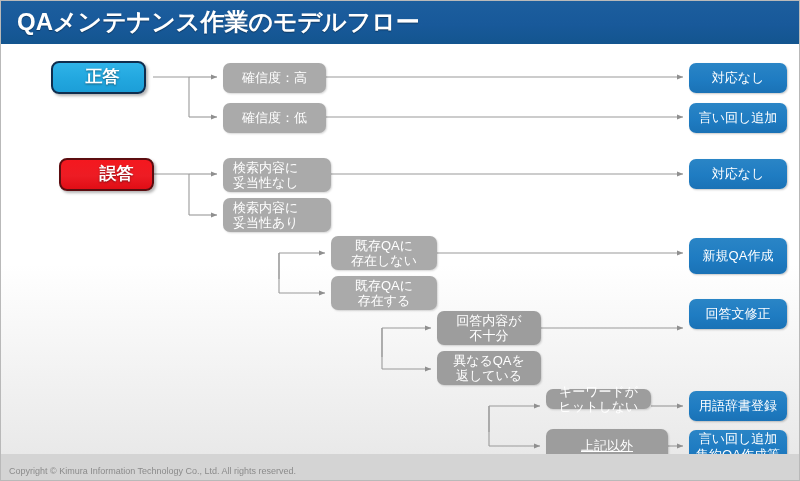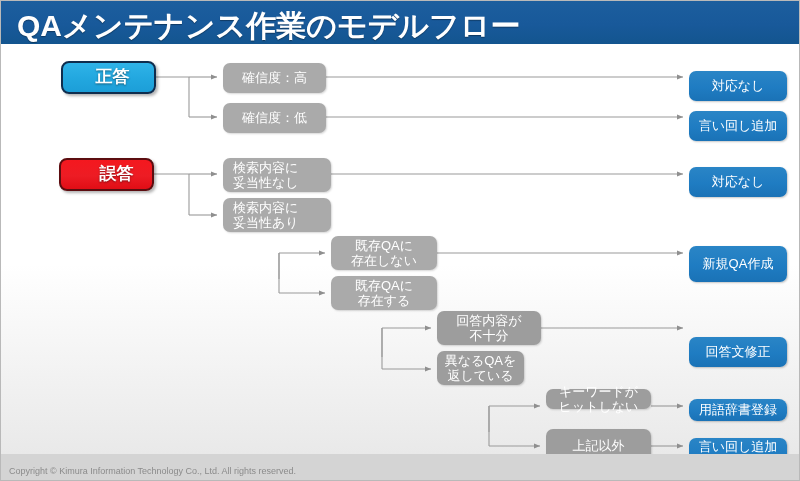--- a/index.html
+++ b/index.html
@@ -27,21 +27,21 @@
     top: 0;
     width: 800px;
     height: 43px;
     background: linear-gradient(to bottom, #1c5e9e 0%, #18599a 55%, #13558f 100%);
     box-sizing: border-box;
   }
   #header-title {
     position: absolute;
     left: 16px;
     top: 5px;
-    font-size: 30px;
+    font-size: 24px;
     font-weight: bold;
     color: #ffffff;
     letter-spacing: 0px;
     white-space: nowrap;
     text-shadow: 0 1px 1px rgba(0,0,0,0.35);
   }
   #header-underline {
     position: absolute;
     left: 0;
     top: 43px;
@@ -101,21 +101,20 @@
     color: #ffffff;
     box-shadow: 1px 1px 2px rgba(0,0,0,0.16);
   }
   .node.gray.dark {
     background: #9d9d9d;
   }
   .node.blue {
     background: linear-gradient(to bottom, #2a85c6 0%, #1f7cc2 55%, #1a72b6 100%);
     color: #ffffff;
     box-shadow: 1px 1px 2px rgba(0,0,0,0.22);
-    margin-top: 8px;
   }
   
   #footer-band {
     position: absolute;
     left: 0;
     bottom: 0;
     width: 800px;
     height: 26px;
     background: #d4d4d4;
   }
@@ -181,21 +180,21 @@
         <path d="M488,359 L488,399"></path>
         <path d="M488,359 L539,359" marker-end="url(#arrow)"></path>
         <path d="M488,399 L539,399" marker-end="url(#arrow)"></path>
 
         <path d="M650,359 L682,359" marker-end="url(#arrow)"></path>
 
         <path d="M650,399 L682,399" marker-end="url(#arrow)"></path>
       </g>
     </svg>
 
-    <div class="node start correct" style="left:60px; top:14px; width:95px; height:33px;padding-left:8px;">
+    <div class="node start correct" style="left:50px; top:14px; width:95px; height:33px;padding-left:8px;">
       <span>正答</span>
     </div>
 
     <div class="node start wrong" style="left:58px; top:111px; width:95px; height:33px;">
       <span>誤答</span>
     </div>
 
     <div class="node gray" style="left:222px; top:16px; width:103px; height:30px;">
       <span>確信度：高</span>
     </div>
@@ -222,55 +221,55 @@
     <div class="node gray" style="left:330px; top:229px; width:106px; height:34px;">
       <span>既存QAに
 存在する</span>
     </div>
 
     <div class="node gray dark" style="left:436px; top:264px; width:104px; height:34px;justify-content:center;">
       <span>回答内容が
 不十分</span>
     </div>
 
-    <div class="node gray dark" style="left:436px; top:304px; width:87px; height:34px;">
+    <div class="node gray dark" style="left:436px; top:304px; width:104px; height:34px;">
       <span>異なるQAを
 返している</span>
     </div>
 
     <div class="node gray dark" style="left:545px; top:342px; width:105px; height:20px;">
       <span>キーワードが
 ヒットしない</span>
     </div>
 
-    <div class="node gray dark" style="left:545px; top:382px; width:105px; height:34px;">
+    <div class="node gray dark" style="left:545px; top:382px; width:122px; height:34px;text-decoration:underline;">
       <span>上記以外</span>
     </div>
 
     <div class="node blue" style="left:688px; top:16px; width:98px; height:30px;">
       <span>対応なし</span>
     </div>
 
     <div class="node blue" style="left:688px; top:56px; width:98px; height:30px;">
       <span>言い回し追加</span>
     </div>
 
     <div class="node blue" style="left:688px; top:112px; width:98px; height:30px;">
       <span>対応なし</span>
     </div>
 
     <div class="node blue" style="left:688px; top:191px; width:98px; height:36px;">
       <span>新規QA作成</span>
     </div>
 
-    <div class="node blue" style="left:688px; top:282px; width:98px; height:30px;">
+    <div class="node blue" style="left:688px; top:252px; width:98px; height:30px;">
       <span>回答文修正</span>
     </div>
 
-    <div class="node blue" style="left:688px; top:344px; width:98px; height:22px;border-radius:8px;">
+    <div class="node blue" style="left:688px; top:344px; width:98px; height:30px;">
       <span>用語辞書登録</span>
     </div>
 
     <div class="node blue" style="left:688px; top:383px; width:98px; height:33px;">
       <span>言い回し追加
 集約QA作成等</span>
     </div>
 
   </div>
 

